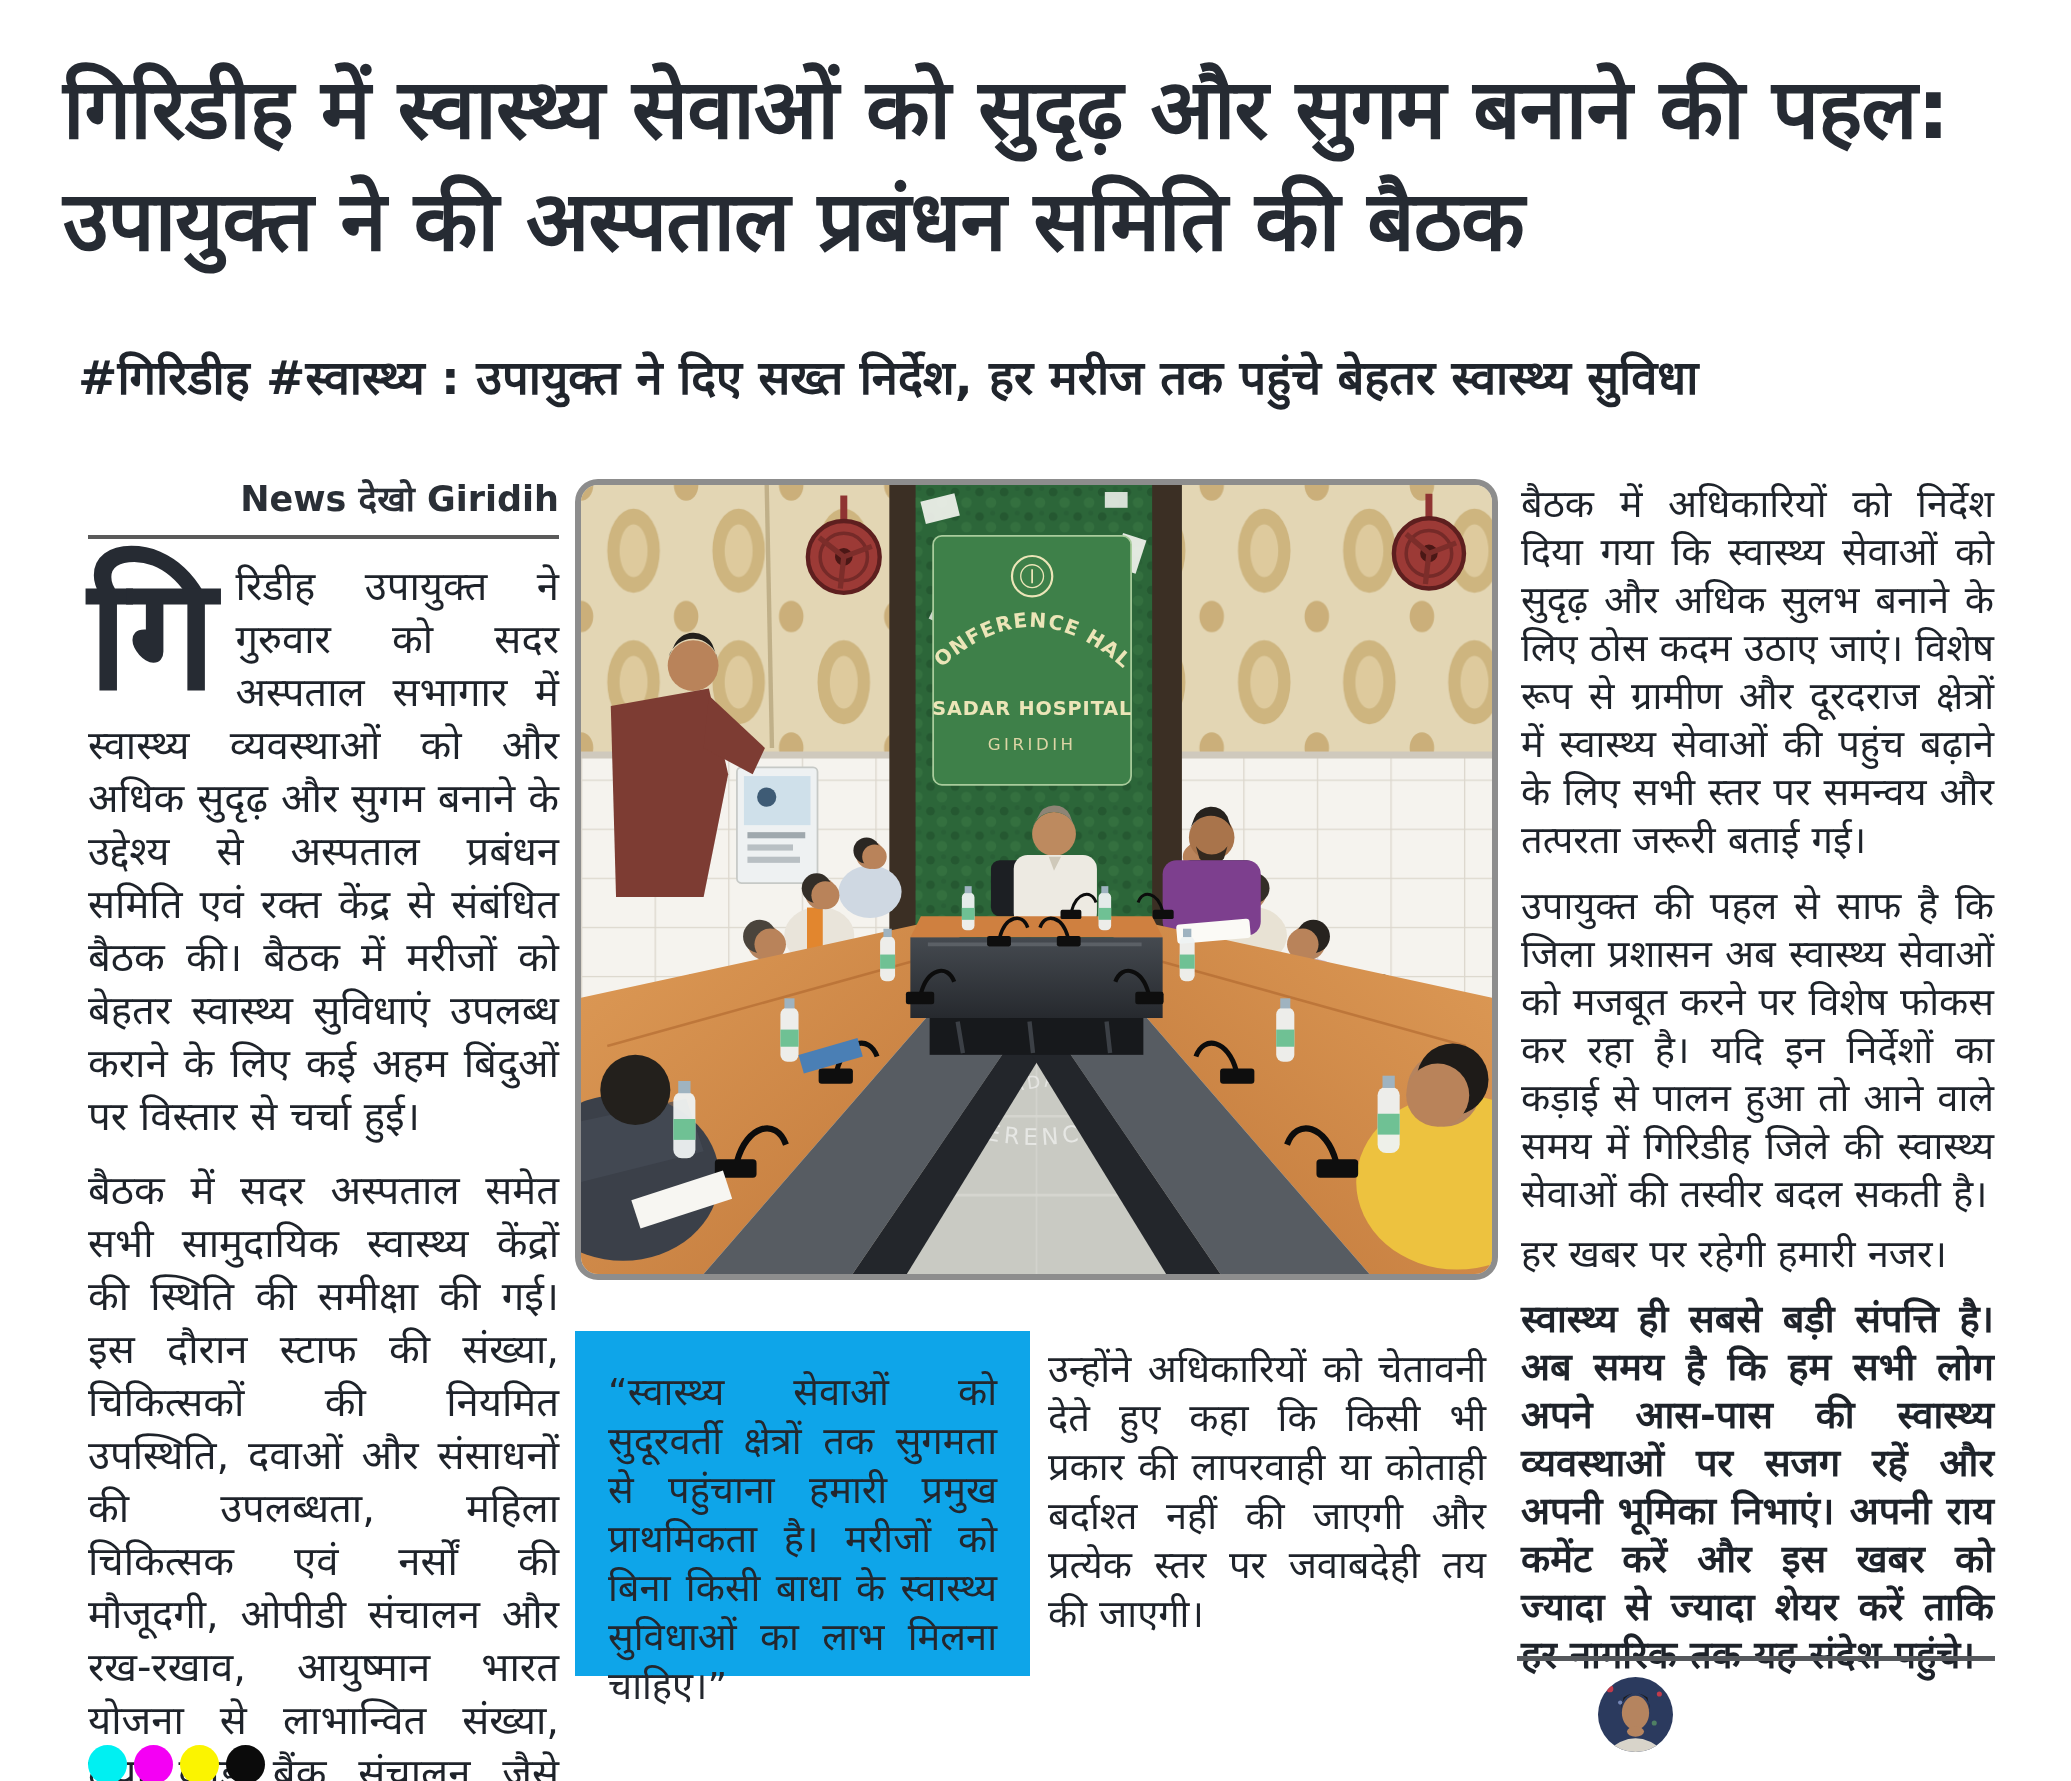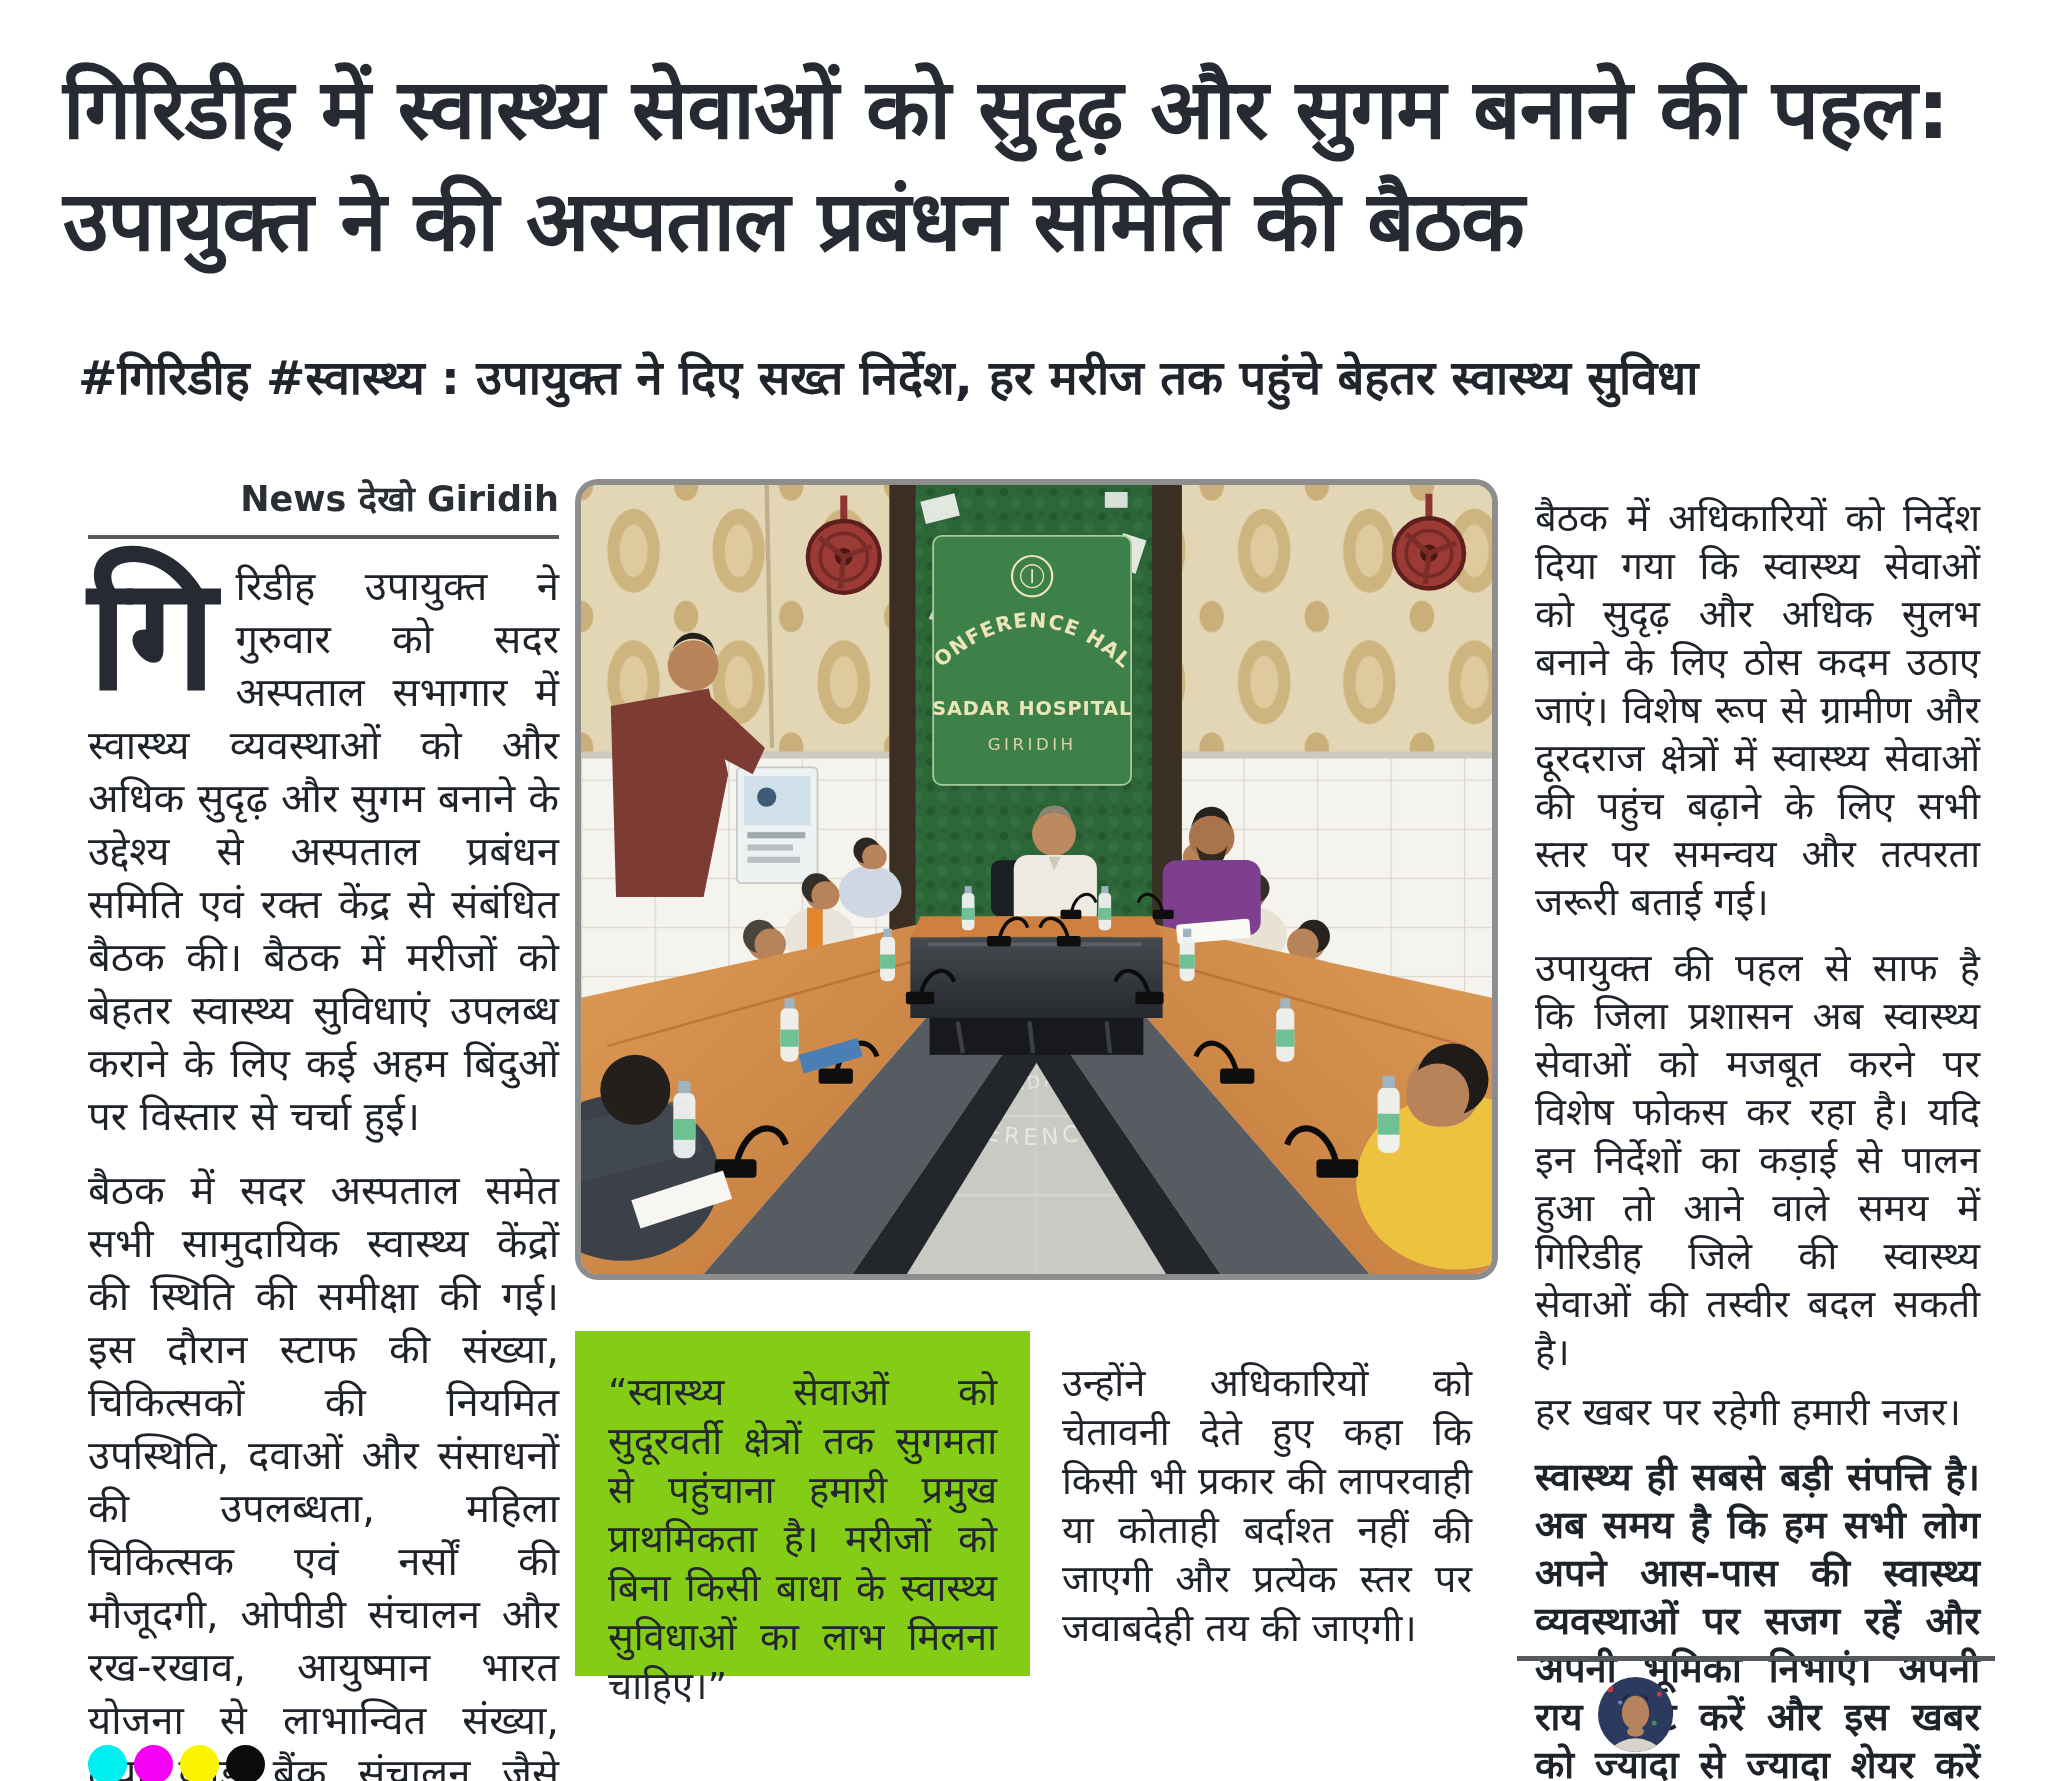--- a/index.html
+++ b/index.html
@@ -15,37 +15,37 @@
   .subtitle{
     position:absolute; left:65px; top:333px; width:1958px; margin:13px;
     font-size:47px; line-height:63px; font-weight:700; color:#20252c;
   }
   
   .col-left{ position:absolute; left:88px; top:474px; width:471px; }
   .source{ text-align:right; font-size:35px; font-weight:700; color:#2a2f36; }
   .rule{ height:4.4px; background:#5a5a5a; margin-top:14px; }
   .col-left .body-text{ margin:21px 0 0 0; }
   .body-text{
-    font-size:40px; line-height:53px; text-align:justify; color:#1e232a; margin:16px;
+    font-size:40px; line-height:53px; text-align:justify; color:#1e232a; margin:2px;
   }
   .dropcap{
     float:left; font-size:156px; line-height:121px; font-weight:700;
     color:#262b33; padding:14px 19.3px 0 0;
   }
   
   .photo{
     position:absolute; left:575px; top:479px; width:923px; height:801px; margin:0;
     border:6.1px solid #8d8d8d; border-radius:23px; overflow:hidden; box-sizing:border-box;
     background:#e8e2d2;
   }
   .photo svg{ display:block; width:100%; height:100%; }
   
   .quote-box{
     position:absolute; left:575px; top:1331px; width:455px; height:345px;
-    background:#84cc16; box-sizing:border-box; padding:37px 33px;
+    background:#0ea5e9; box-sizing:border-box; padding:37px 33px;
   }
   .quote-box p{ margin:0; font-size:38px; line-height:49px; text-align:justify; color:#23272e; }
   
   .col-mid{ position:absolute; left:1046px; top:1343px; width:442px; }
   .col-mid .body-text{ font-size:38px; line-height:49px; }
   
   .col-right{ position:absolute; left:1519px; top:478px; width:477px; }
   .col-right .body-text{ font-size:38px; line-height:48px; margin-bottom:17.6px; }
   .col-right .body-text.tight{ margin-bottom:0; margin-top:-5.3px; }
   

